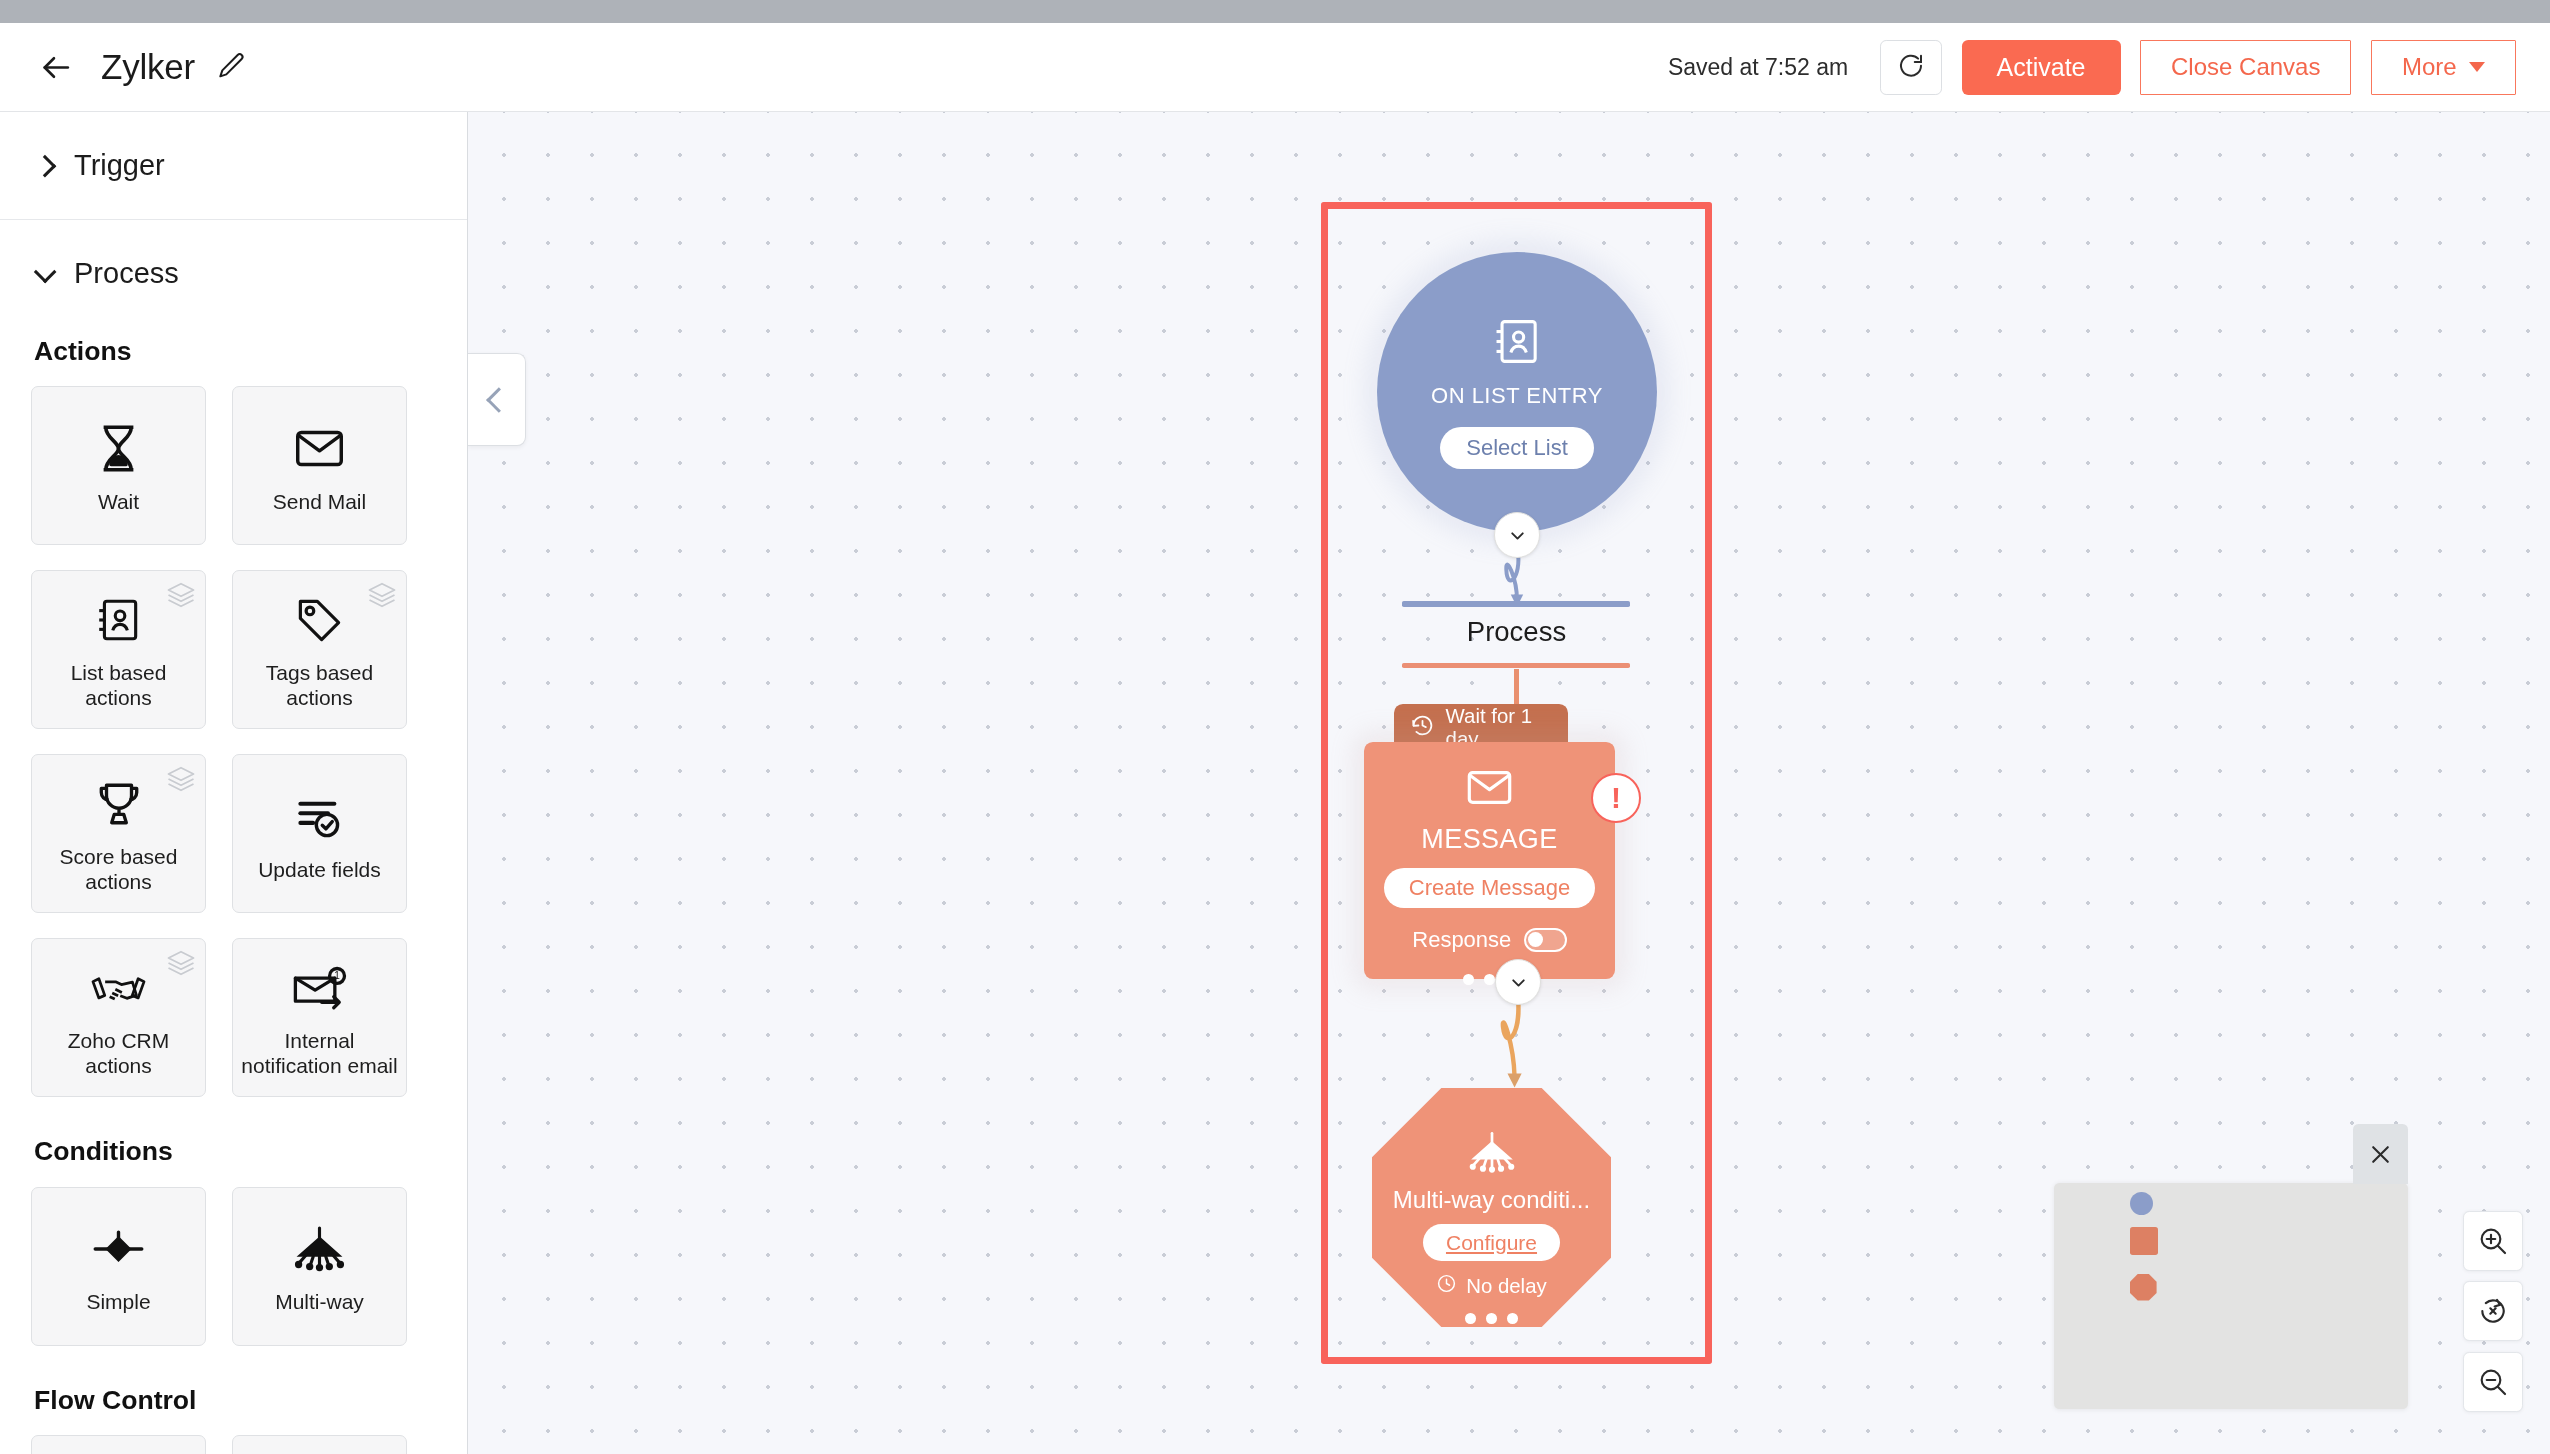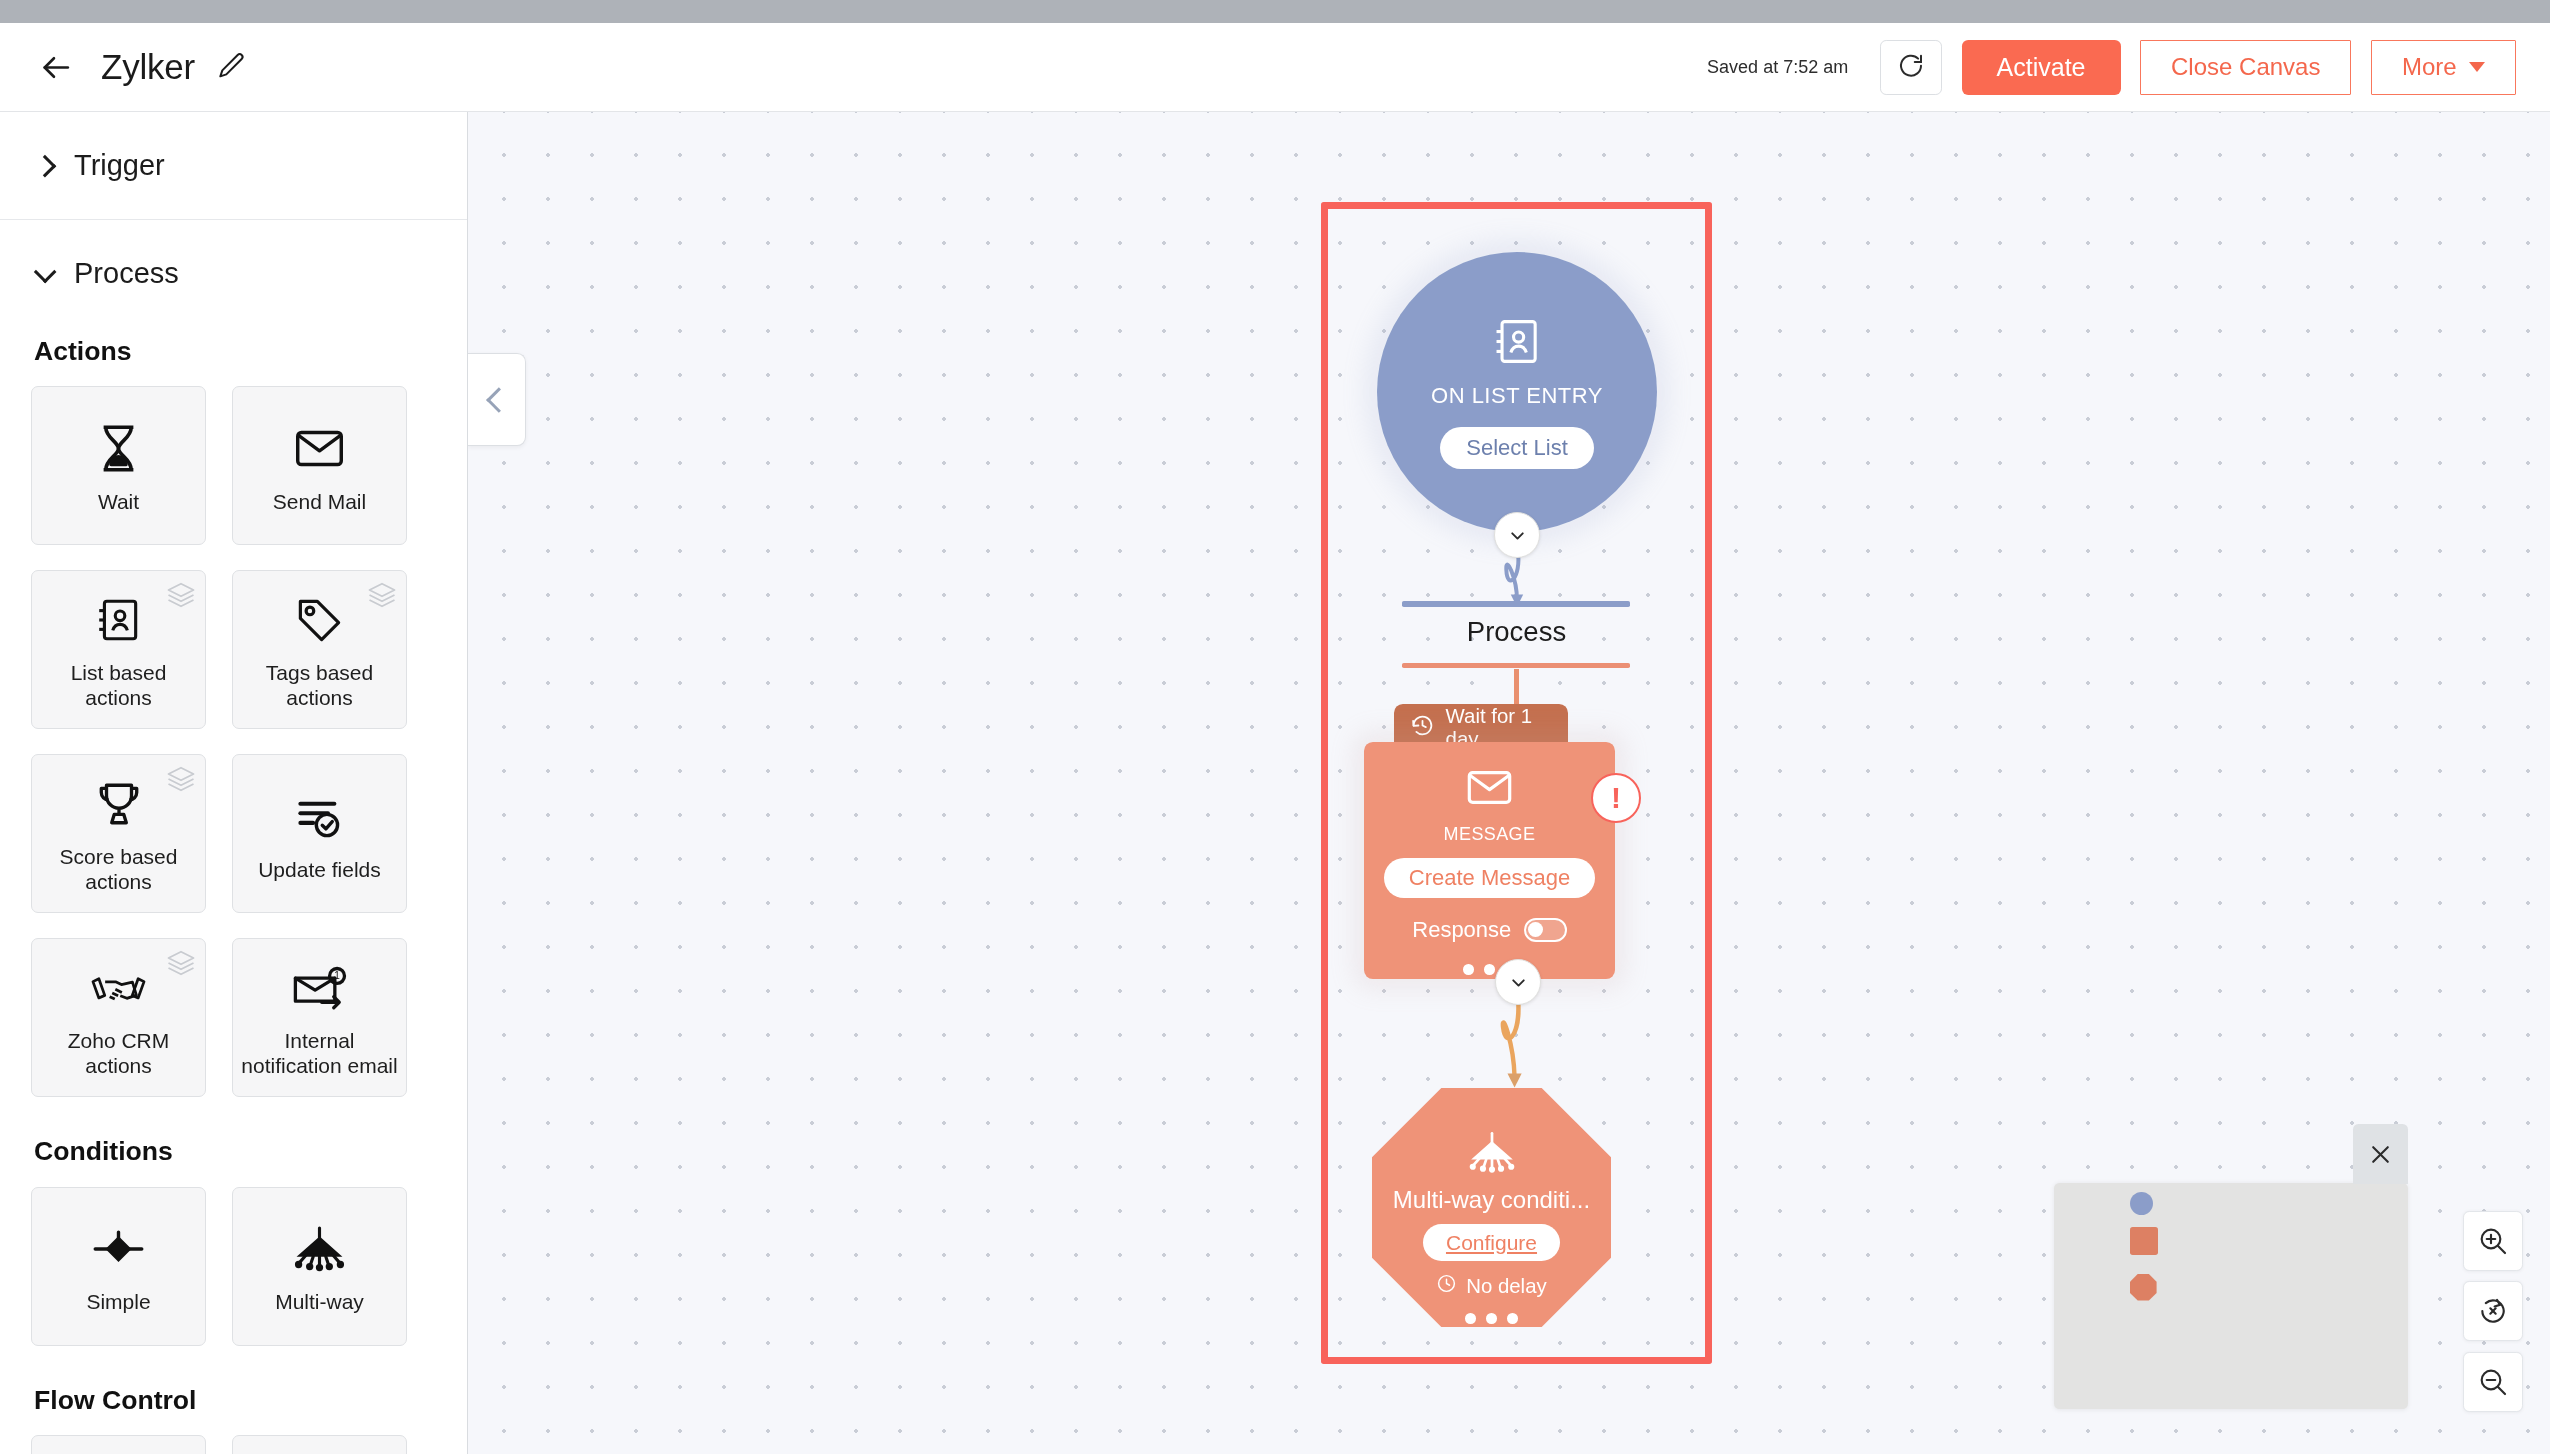--- a/index.html
+++ b/index.html
@@ -31,21 +31,21 @@
     cursor: pointer; flex: 0 0 auto;
   }
   .hdr-title {
     font-size: 35px; color: #1b1b1b; margin-left: 25px;
     font-weight: 400; letter-spacing: -0.2px; white-space: nowrap;
   }
   .edit-pencil { margin-left: 19.5px; display:flex; align-items:center; cursor:pointer; }
   .hdr-right {
     margin-left: auto; display: flex; align-items: center; gap: 19.5px;
   }
-  .saved-text { font-size: 18px; color: #2d2d2d; white-space: nowrap; margin-right: 12.4px; }
+  .saved-text { font-size: 23px; color: #2d2d2d; white-space: nowrap; margin-right: 12.4px; }
   .btn-refresh {
     width: 62px; height: 55px; border: 1.3px solid #dcdfe3; border-radius: 6.2px;
     background: #fff; display: flex; align-items: center; justify-content: center;
     cursor: pointer;
   }
   .btn-activate {
     background: #fa6a51; color: #fff; border: none; border-radius: 6.2px;
     height: 55px; padding: 0 35px; font-size: 25px; cursor: pointer;
     font-family: inherit; white-space: nowrap;
   }
@@ -187,21 +187,21 @@
     display: flex; align-items: center; gap: 10.6px; padding-left: 16px;
     color: #fff; font-size: 20.4px; cursor: pointer;
   }
   .msg-node {
     position: absolute; left: 43px; top: 540px; width: 251px; height: 237px;
     background: #ef9378; border-radius: 8.9px;
     box-shadow: 0 0 23px 10.6px rgba(200,170,170,.16);
     display:flex; flex-direction: column; align-items: center; cursor: pointer;
     padding-top: 19.5px;
   }
-  .msg-node .m-label { color:#fff; font-size: 18px; letter-spacing:0.4px; margin: 8.9px 0 12.4px; }
+  .msg-node .m-label { color:#fff; font-size: 27px; letter-spacing:0.4px; margin: 8.9px 0 12.4px; }
   .pill-msg {
     background:#fff; color:#ef8163; border-radius: 885px;
     font-size: 22px; padding: 7px 25px; cursor: pointer; white-space: nowrap;
   }
   .resp-row { display:flex; align-items:center; gap:12.4px; margin-top: 19.5px; }
   .resp-row span { color:#fff; font-size: 22px; }
   .toggle {
     width: 43px; height: 24px; border-radius: 885px; background: #f0a58f;
     border: 2.2px solid #fff; position: relative; cursor: pointer;
   }

